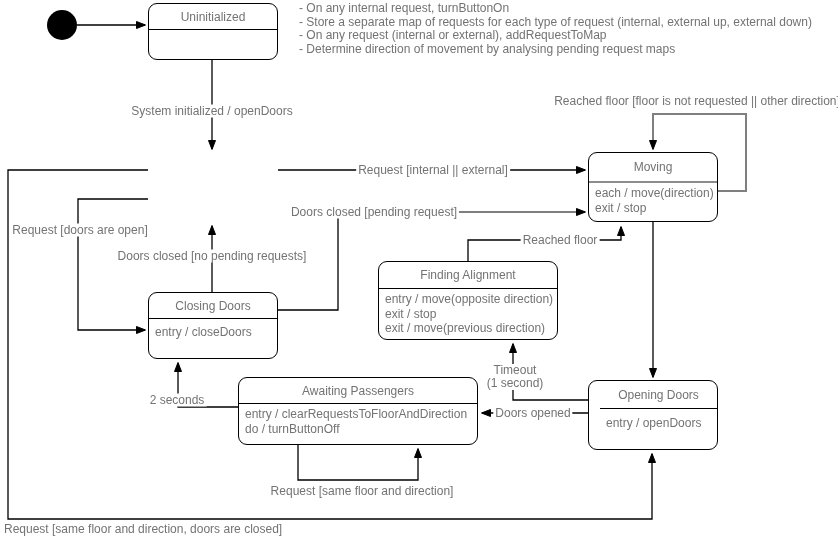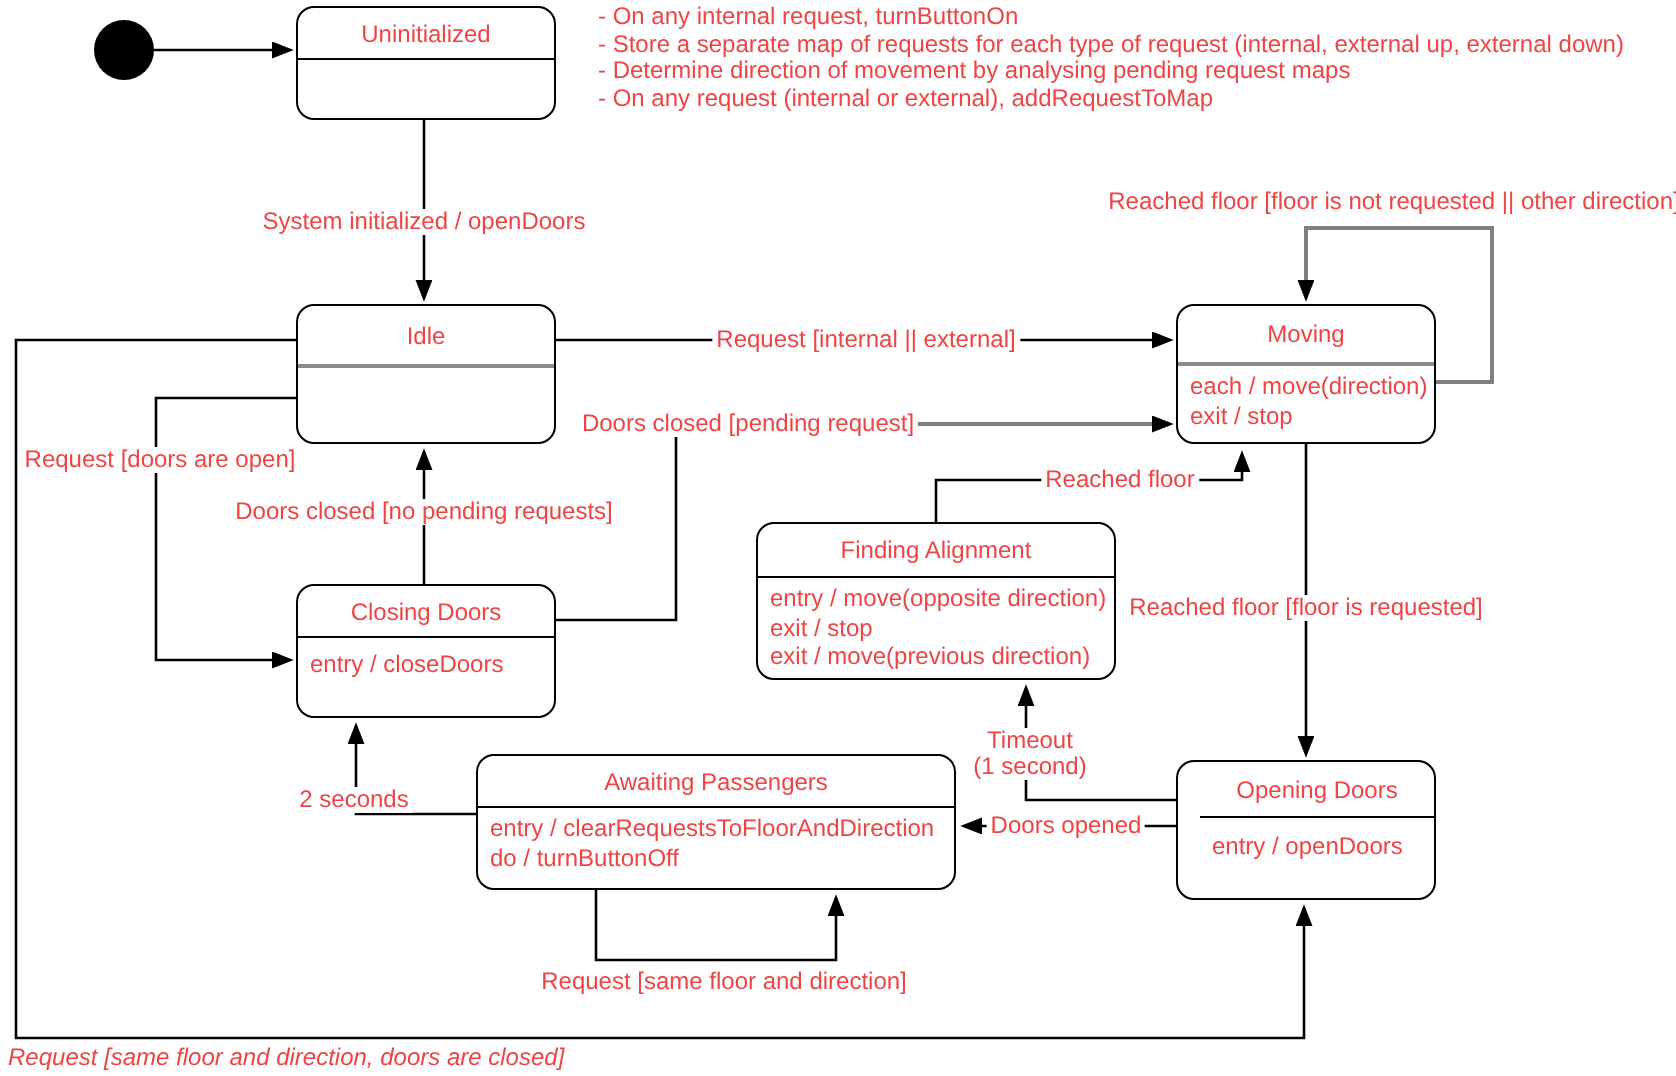--- a/index.html
+++ b/index.html
@@ -1,37 +1,37 @@
 <!DOCTYPE html>
 <html><head>
 <meta charset="utf-8">
 <style>
   html,body { margin:0; padding:0; background:#fff; }
   #canvas {
     position:relative; width:838px; height:538px; background:#ffffff;
-    font-family:"Liberation Sans", sans-serif; color:#ef4444; overflow:hidden;
+    font-family:"Liberation Sans", sans-serif; color:#737373; overflow:hidden;
   }
   #edges { position:absolute; left:0; top:0; z-index:1; }
   .state {
     position:absolute; background:#fff; border:1.5px solid #000; border-radius:9px;
     z-index:2; box-sizing:border-box; font-size:12px; overflow:hidden;
   }
   .state-title {
     display:flex; align-items:center; justify-content:center;
     border-bottom:1px solid #000; white-space:nowrap;
   }
   .state.soft .state-title { border-bottom:2px solid #8c8c8c; }
   .state-body { padding:3px 6px; }
   .state-body div { line-height:14.5px; white-space:nowrap; }
   .elabel {
     position:absolute; transform:translate(-50%,-50%); background:#fff;
     padding:0 2px; font-size:12px; line-height:13px; white-space:nowrap;
     z-index:3; text-align:center;
   }
-  .elabel.left-anchored { transform:translateY(-50%); text-align:left;font-style:italic; }
+  .elabel.left-anchored { transform:translateY(-50%); text-align:left; }
   .notes {
     position:absolute; left:299px; top:2px; font-size:12px; line-height:13.7px;
     white-space:nowrap; z-index:2;
   }
 </style>
 </head>
 <body>
 
 <div id="canvas">
 
@@ -57,33 +57,29 @@
     <path d="M588,400 L513,400 L513,344" stroke="#000" stroke-width="1.3" fill="none" marker-end="url(#arr)"></path>
     <path d="M588,413 L482,413" stroke="#000" stroke-width="1.3" fill="none" marker-end="url(#arr)"></path>
     <path d="M238,407 L178,407 L178,363" stroke="#000" stroke-width="1.3" fill="none" marker-end="url(#arr)"></path>
     <path d="M298,445 L298,480 L418,480 L418,449" stroke="#000" stroke-width="1.3" fill="none" marker-end="url(#arr)"></path>
     <path d="M148,170 L8,170 L8,519 L652,519 L652,454" stroke="#000" stroke-width="1.3" fill="none" marker-end="url(#arr)"></path>
   </svg>
 
   <div class="notes">
     <div>- On any internal request, turnButtonOn</div>
     <div>- Store a separate map of requests for each type of request (internal, external up, external down)</div>
+    <div>- On any request (internal or external), addRequestToMap</div>
     <div>- Determine direction of movement by analysing pending request maps</div>
-    <div>- On any request (internal or external), addRequestToMap</div>
   </div>
 
   <div class="state" style="left:148px; top:3px; width:130px; height:57px;">
     <div class="state-title" style="height:25px;">Uninitialized</div>
     <div class="state-body"></div>
   </div>
 
-  <div class="state soft" style="left:148px; top:152px; width:130px; height:70px;">
-    <div class="state-title" style="height:29px;">Idle</div>
-    <div class="state-body"></div>
-  </div>
 
   <div class="state soft" style="left:588px; top:152px; width:130px; height:70px;">
     <div class="state-title" style="height:28px;">Moving</div>
     <div class="state-body">
       <div>each / move(direction)</div>
       <div>exit / stop</div>
     </div>
   </div>
 
   <div class="state" style="left:148px; top:292px; width:130px; height:67px;">
@@ -117,21 +113,20 @@
     </div>
   </div>
 
   <div class="elabel" style="left:212px; top:111px;">System initialized / openDoors</div>
   <div class="elabel" style="left:433px; top:170px;">Request [internal || external]</div>
   <div class="elabel" style="left:697px; top:101px;">Reached floor [floor is not requested || other direction]</div>
   <div class="elabel" style="left:374px; top:212px;">Doors closed [pending request]</div>
   <div class="elabel" style="left:80px; top:230px;">Request [doors are open]</div>
   <div class="elabel" style="left:212px; top:256px;">Doors closed [no pending requests]</div>
   <div class="elabel" style="left:560px; top:240px;">Reached floor</div>
-  <div class="elabel" style="left:653px; top:304px;">Reached floor [floor is requested]</div>
   <div class="elabel" style="left:177px; top:400px;">2 seconds</div>
   <div class="elabel" style="left:515px; top:377px;">
     <div>Timeout</div>
     <div>(1 second)</div>
   </div>
   <div class="elabel" style="left:533px; top:413px;">Doors opened</div>
   <div class="elabel" style="left:362px; top:491px;">Request [same floor and direction]</div>
   <div class="elabel left-anchored" style="left:2px; top:529px;">Request [same floor and direction, doors are closed]</div>
 
 </div>

